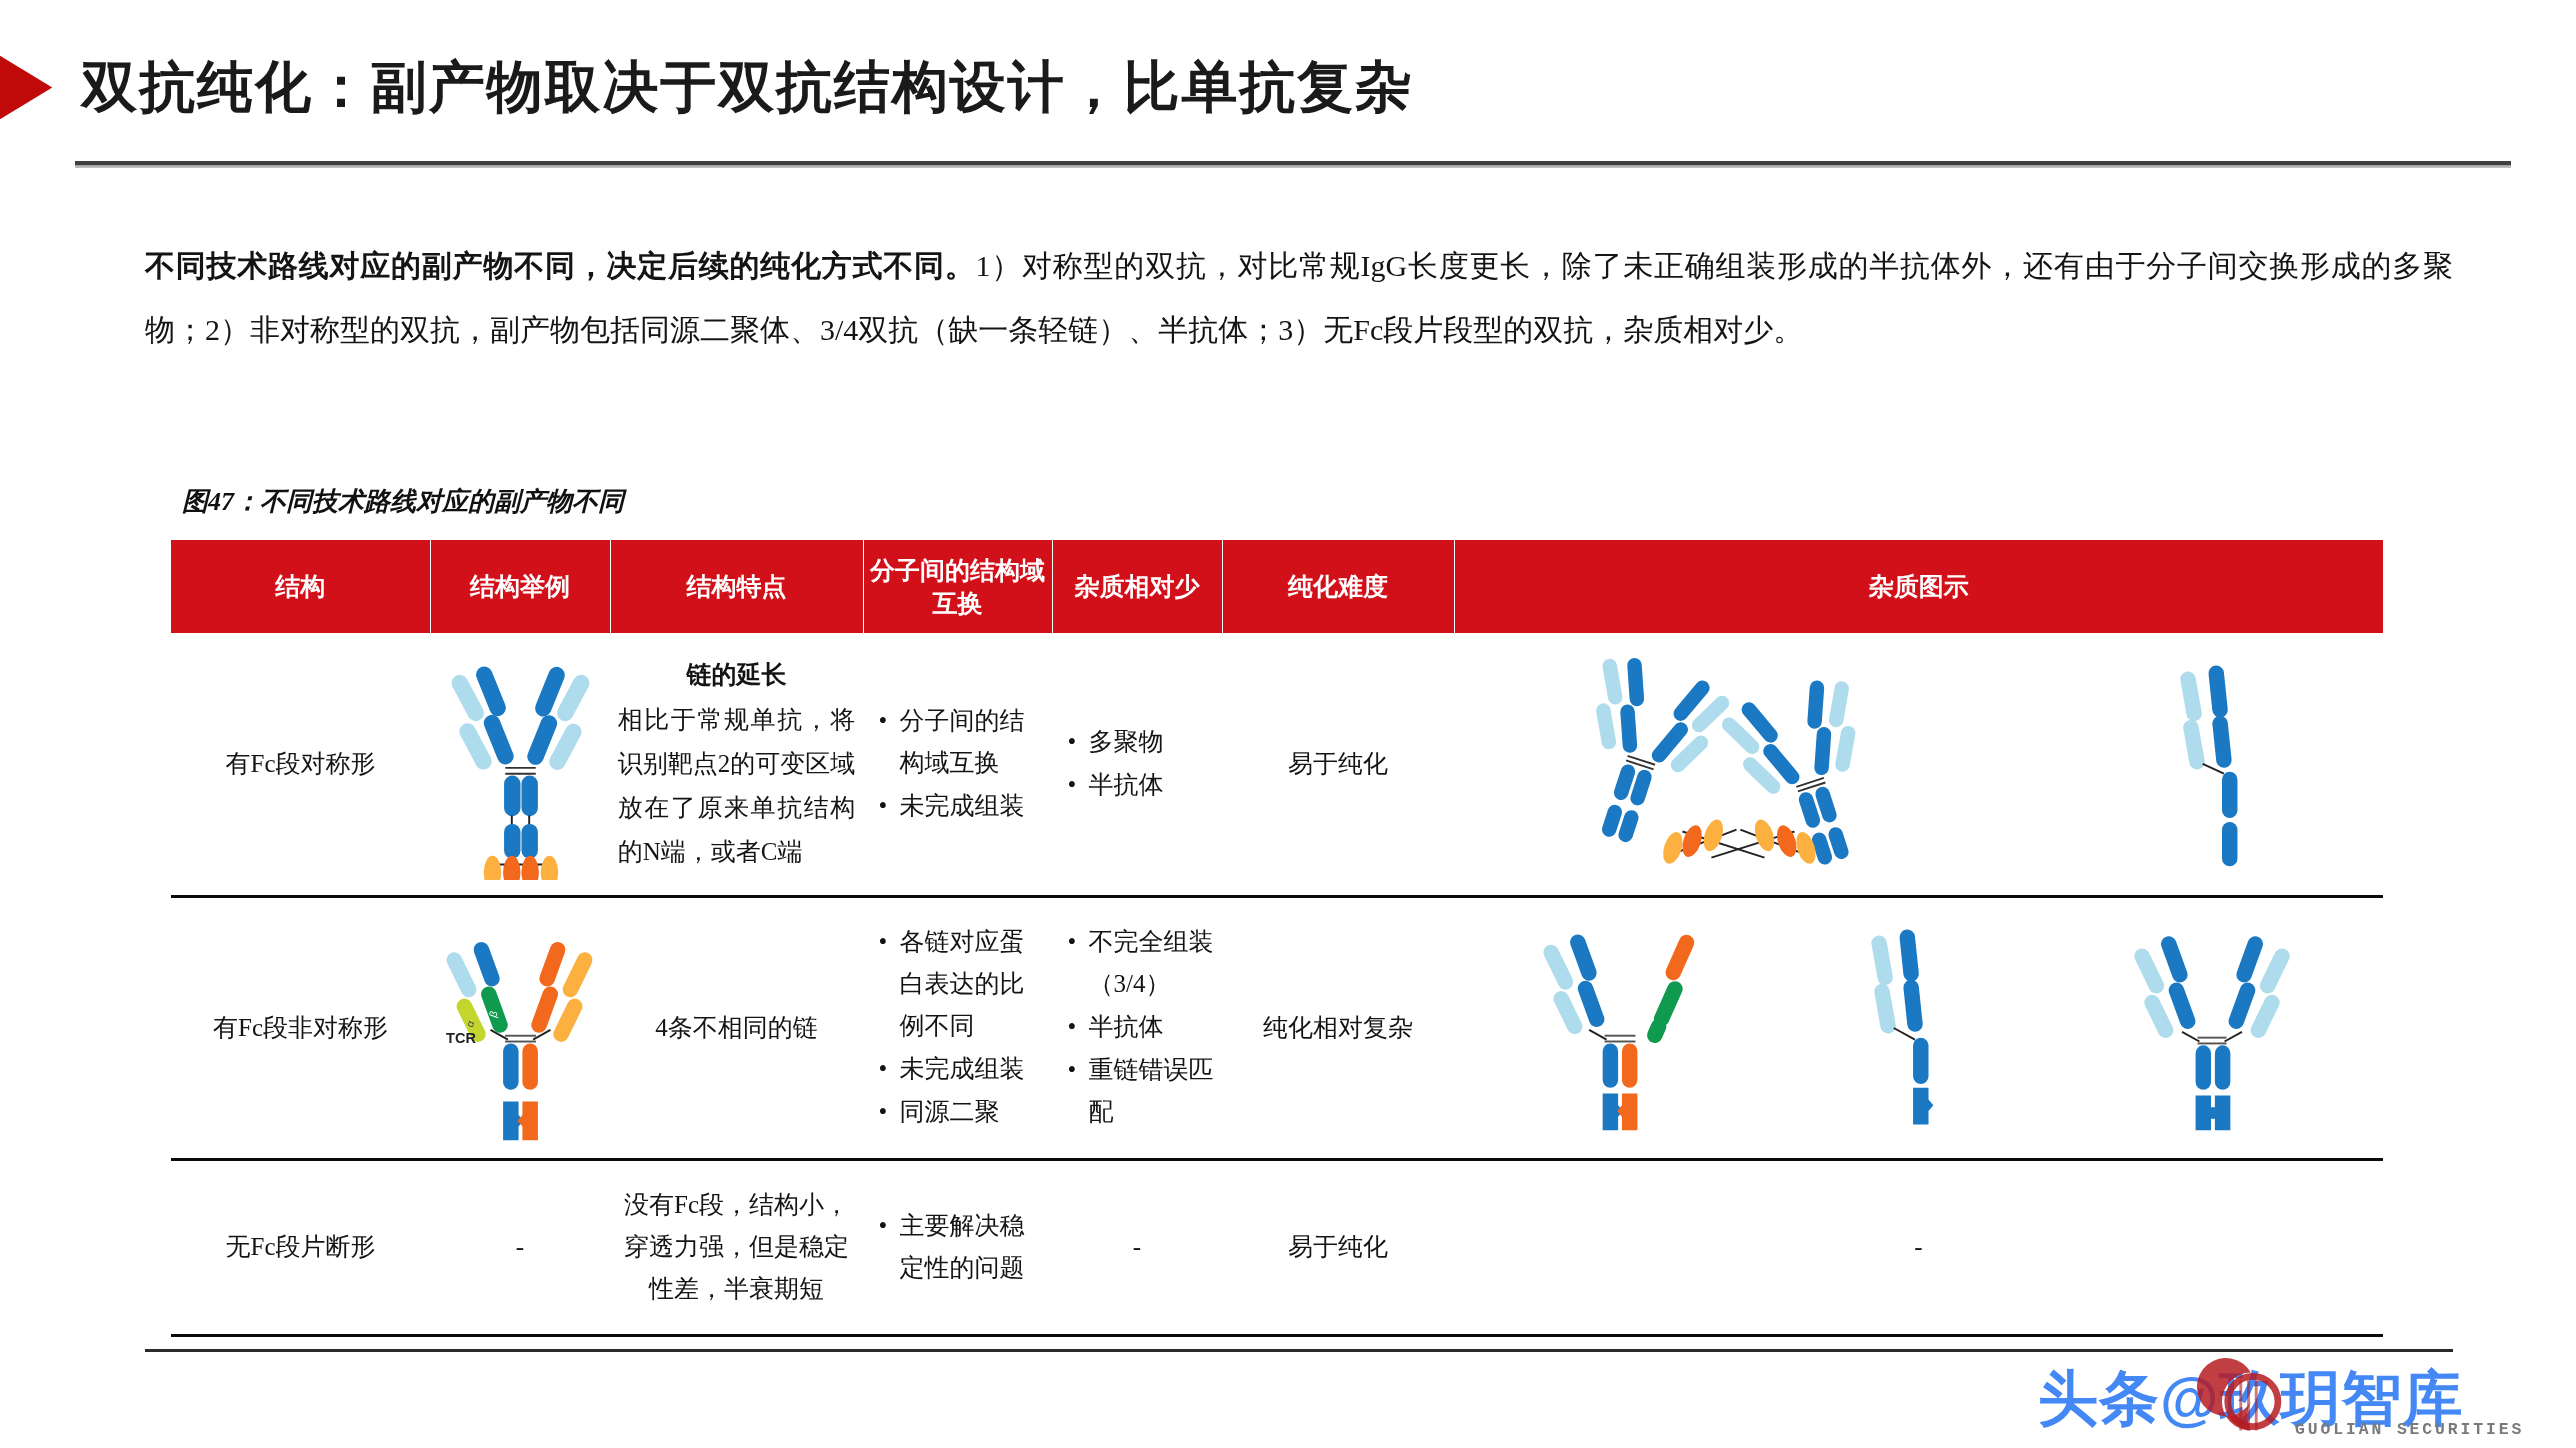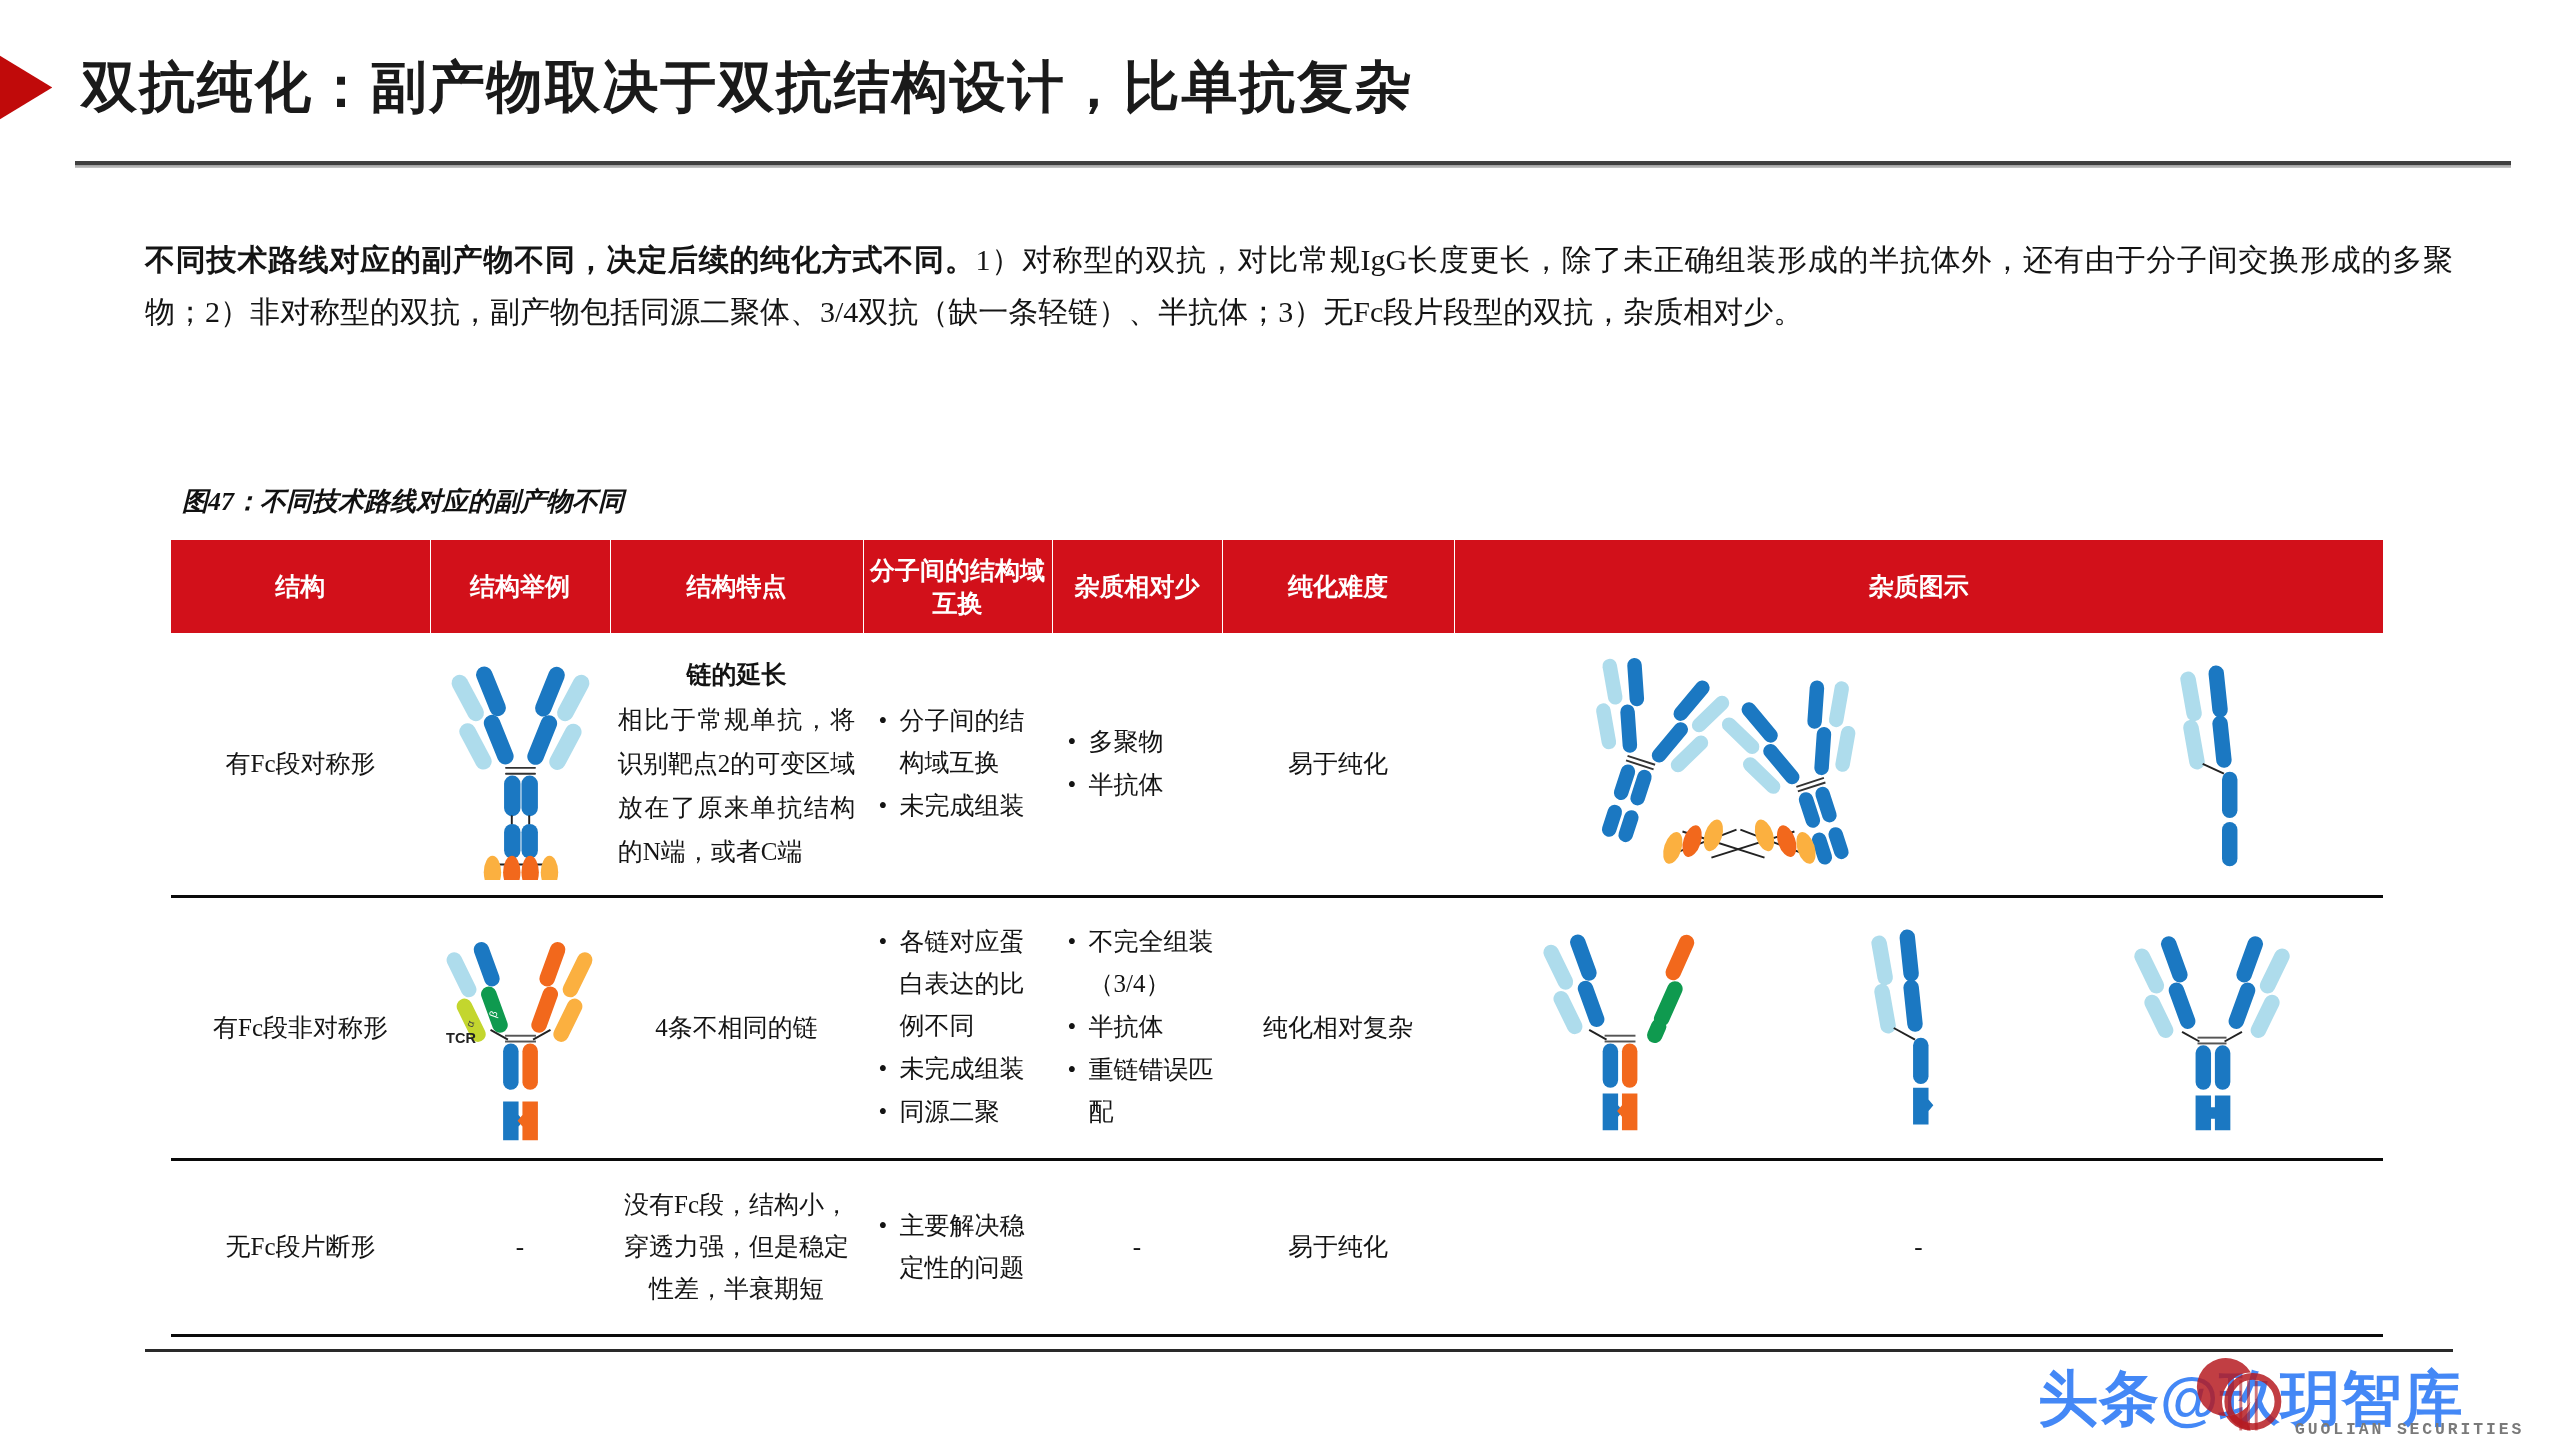--- a/index.html
+++ b/index.html
@@ -33,21 +33,21 @@
   }
   .title-rule {
     position: absolute; left: 75px; top: 147px;
     width: 2436px; height: 6.8px;
     background: linear-gradient(to bottom, #3f3f3f 0%, #3f3f3f 55%, #9a9a9a 55%, #c9c9c9 100%);
   }
 
   
   .para {
     position: absolute; left: 145px; top: 220px; width: 2308px;
-    font-size: 30px; line-height: 52px;
+    font-size: 30px; line-height: 64px;
     color: #141414; text-align: justify;
     font-family: "Liberation Serif", "DejaVu Serif", serif;
   }
   .para b { font-weight: bold; }
 
   
   .fig-cap {
     position: absolute; left: 182px; top: 470px;
     font-size: 26px; font-weight: bold; font-style: italic;
     color: #111;

